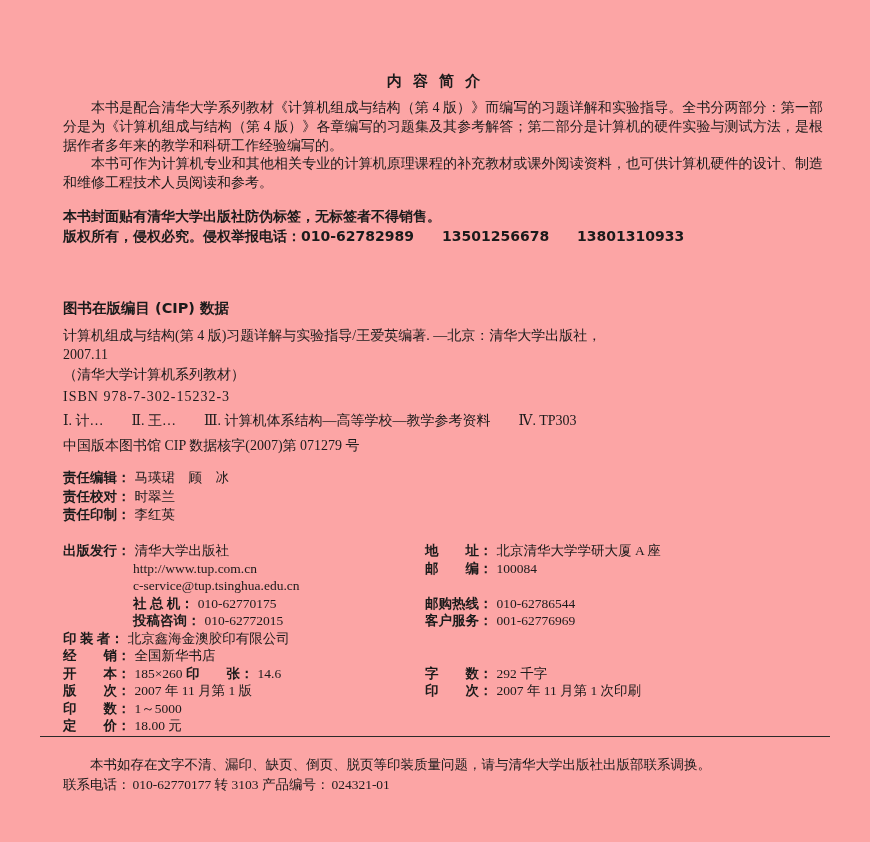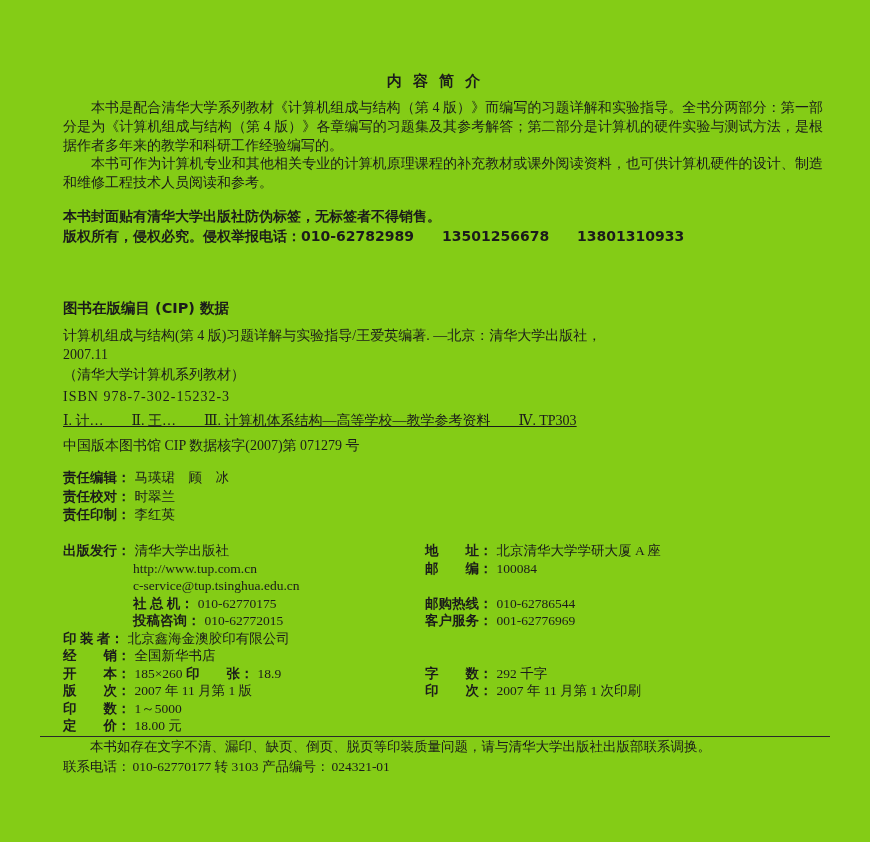--- a/index.html
+++ b/index.html
@@ -1,19 +1,19 @@
 <!DOCTYPE html>
 <html><head>
 <meta charset="utf-8">
 <style>
   html,body{margin:0;padding:0;background:#ffffff;}
   .page{
     position:relative;
     width:870px;height:842px;
-    background:#84cc16;
+    background:#fca5a5;
     color:#1b1b1b;
     font-family:"Liberation Serif","DejaVu Serif",serif;
     overflow:hidden;
   }
   .abs{position:absolute;}
 
   .intro-title{
     top:72px;left:0;width:100%;
     text-align:center;
     font-size:15px;font-weight:bold;
@@ -41,40 +41,40 @@
   .cip-heading{
     top:299px;left:63px;
     font-size:14.5px;font-weight:bold;
     font-family:"DejaVu Sans","Liberation Sans",sans-serif;
   }
   .cip-line{left:63px;right:35px;font-size:14px;line-height:18px;}
   .cip1{top:327px;}
   .cip2{top:346px;}
   .cip3{top:366px;}
   .cip4{top:388px;letter-spacing:1px;}
-  .cip5{top:412px;text-decoration:underline;}
+  .cip5{top:412px;}
   .cip6{top:437px;}
 
   .staff{top:468px;left:63px;right:47px;font-size:13.5px;}
   .staff-row{height:18.5px;line-height:18.5px;}
   .staff-label{font-weight:bold;font-family:"DejaVu Sans","Liberation Sans",sans-serif;margin-right:4px;}
 
   .colophon{top:542px;left:63px;right:30px;font-size:13.5px;}
   .crow{position:relative;height:17.5px;line-height:17.5px;white-space:nowrap;}
   .clabel{font-weight:bold;font-family:Liberation Serif, serif;margin-right:4px;}
   .cvalue{}
   .cplain{}
   .indent{margin-left:70px;}
   .xtra{}
   .cright{position:absolute;left:362px;top:0;white-space:nowrap;text-align:right;}
 
   .footer{
     top:736px;left:40px;right:40px;
     border-top:1.5px solid #2a2a2a;
-    padding-top:0;
+    padding-top:18px;
     font-size:13.5px;line-height:20px;
   }
   .footer-notice{padding-left:23px;text-indent:2em;}
   .footer-contact{padding-left:23px;}
   .gap-label{}
   .flabel{margin-right:2px;}
 </style>
 </head>
 <body>
 
@@ -137,21 +137,21 @@
     <div class="crow">
       <span class="clabel">印 装 者：</span><span class="cvalue">北京鑫海金澳胶印有限公司</span>
     </div>
 
     <div class="crow">
       <span class="clabel">经　　销：</span><span class="cvalue">全国新华书店</span>
     </div>
 
     <div class="crow">
       <span class="clabel">开　　本：</span><span class="cvalue">185×260</span>
-      <span class="clabel xtra">印　　张：</span><span class="cvalue">18.9</span>
+      <span class="clabel xtra">印　　张：</span><span class="cvalue">14.6</span>
       <span class="cright"><span class="clabel">字　　数：</span><span class="cvalue">292 千字</span></span>
     </div>
 
     <div class="crow">
       <span class="clabel">版　　次：</span><span class="cvalue">2007 年 11 月第 1 版</span>
       <span class="cright"><span class="clabel">印　　次：</span><span class="cvalue">2007 年 11 月第 1 次印刷</span></span>
     </div>
 
     <div class="crow">
       <span class="clabel">印　　数：</span><span class="cvalue">1～5000</span>

